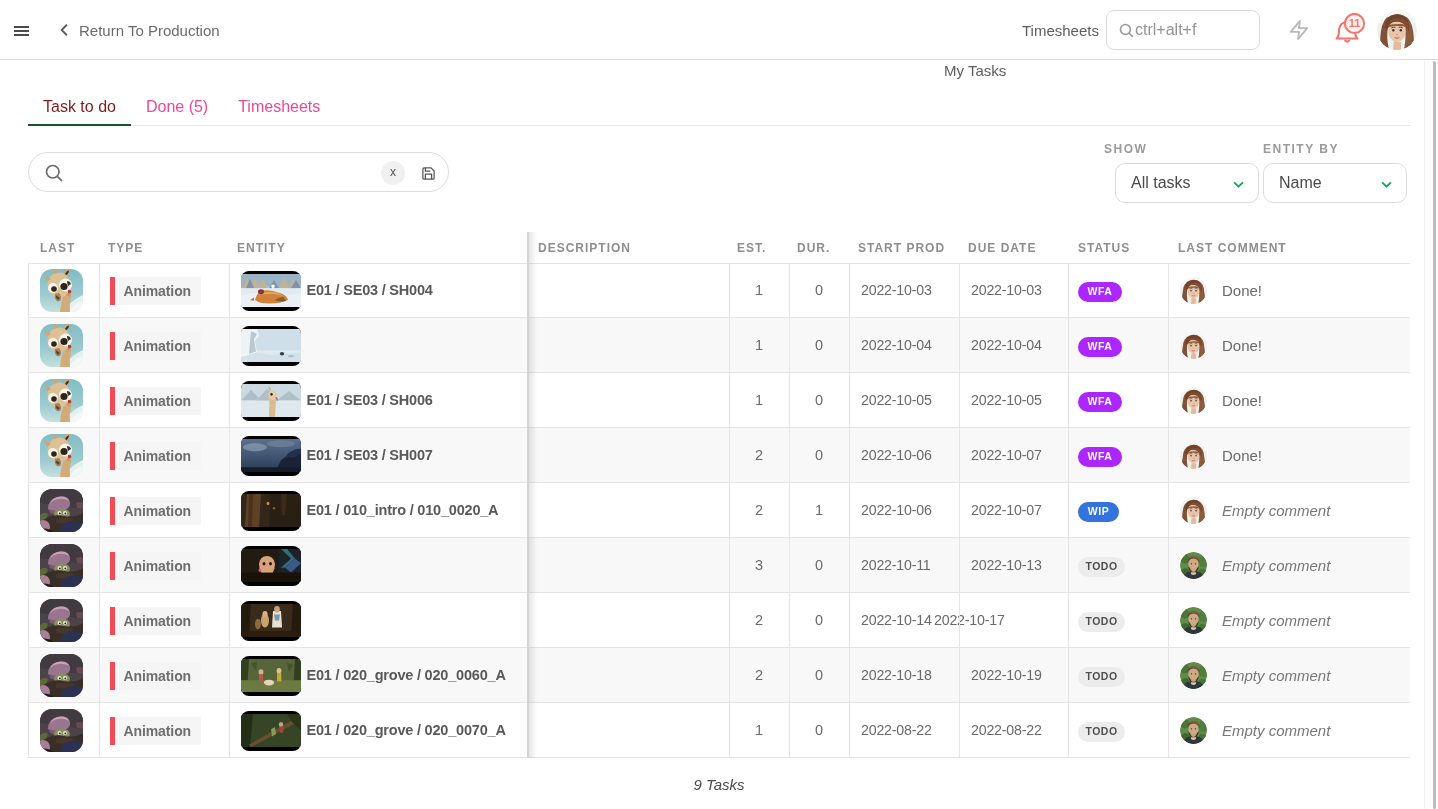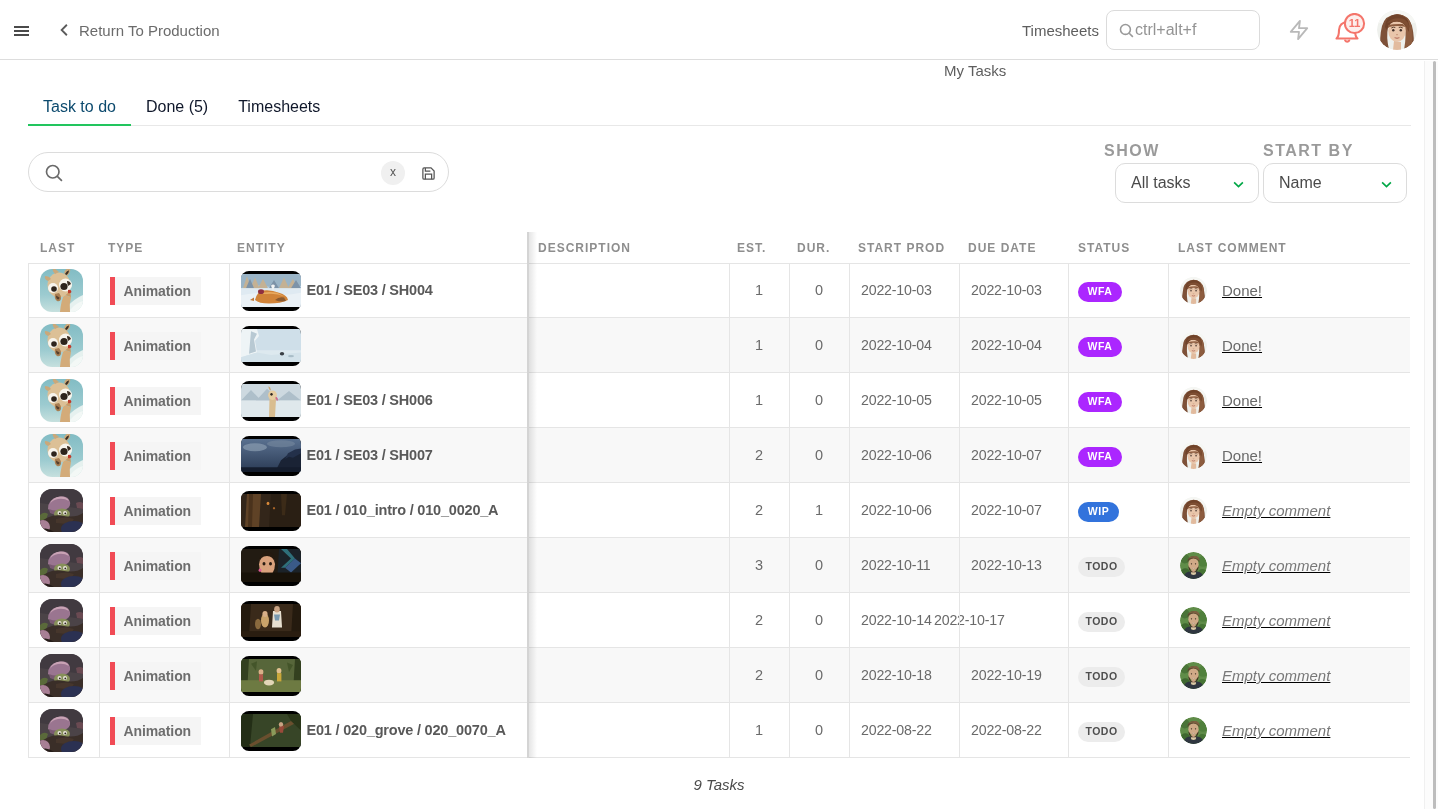--- a/index.html
+++ b/index.html
@@ -19,31 +19,31 @@
   border:1px solid #dbdbdb; border-radius:8px; display:flex; align-items:center; }
 #topsearch span { color:#949494; font-size:16px; }
 #zap { position:absolute; left:1288px; top:17px; }
 #bell { position:absolute; left:1333px; top:13px; }
 #avatar-top { position:absolute; left:1377px; top:10px; width:40px; height:40px;
   border-radius:50%; overflow:hidden; }
 
 
 #tabs { position:absolute; left:28px; top:89px; width:1383px; height:37px;
   border-bottom:1px solid #e8e8e8; display:flex; }
-.tab { font-size:16px; padding:9px 15px 0 15px; height:37px; color:#0f172a; }
-.tab.active { color:#0c4a6e; border-bottom:2px solid #22c55e; }
+.tab { font-size:16px; padding:9px 15px 0 15px; height:37px; color:#ec4899; }
+.tab.active { color:#7f1d1d; border-bottom:2px solid #14532d; }
 .tab + .tab { margin-left:0; }
 
 
 #fsearch { position:absolute; left:28px; top:152px; width:421px; height:40px;
   border:1px solid #dcdcdc; border-radius:20px; }
 #xcirc { position:absolute; left:352px; top:7.5px; width:24px; height:24px; border-radius:50%;
   background:#f0f0f0; color:#555; font-size:12px; text-align:center; line-height:23px; }
 #saveic { position:absolute; left:392px; top:13px; }
-.flabel { position:absolute; top:142px; font-size:16px; font-weight:bold; letter-spacing:1.5px;
+.flabel { position:absolute; top:142px; font-size:12px; font-weight:bold; letter-spacing:1.5px;
   color:#9a9a9a; }
 .fselect { position:absolute; top:163px; width:144px; height:40px; border:1px solid #dcdcdc;
   border-radius:10px; font-size:16px; color:#4a4a4a; line-height:38px; padding-left:15px; }
 .fselect svg { position:absolute; right:12px; top:13px; }
 
 
 .hcell { position:absolute; top:241px; font-size:12px; font-weight:bold; letter-spacing:1px;
   color:#8e8e8e; }
 .row { position:absolute; left:28px; width:1382px; height:55px; border-bottom:1px solid #e5e5e5; }
 .row > div { position:absolute; }
@@ -61,21 +61,21 @@
 .eth { width:60px; height:40px; background:#000; border-radius:8px; overflow:hidden;
   padding-top:3.5px; }
 .ent-name { left:278.5px; top:0; height:55px; line-height:55px; font-size:14.5px; letter-spacing:-0.2px;
   font-weight:bold; color:#595959; }
 .num { top:0; height:55px; line-height:55px; font-size:14.5px; color:#6a6a6a; text-align:center; }
 .date { top:0; height:55px; line-height:55px; font-size:14.2px; letter-spacing:-0.2px; color:#6a6a6a; }
 .stat { left:1050px; top:18px; }
 .badge { display:inline-block; height:19.5px; border-radius:10px; font-size:10.5px;
   font-weight:bold; letter-spacing:0.5px; text-align:center; line-height:19.5px; }
 .cav { left:1152px; top:14px; width:27px; height:27px; border-radius:50%; overflow:hidden; }
-.ctext { left:1194px; top:0; height:55px; line-height:55px; font-size:15px;text-decoration:underline; }
+.ctext { left:1194px; top:0; height:55px; line-height:55px; font-size:15px; }
 .cmt-d { color:#6a6a6a; }
 .cmt-e { color:#787878; font-style:italic; }
 
 #footer { position:absolute; left:0; top:776px; width:1438px; text-align:center;
   font-size:15px; font-style:italic; color:#4a4a4a; }
 
 
 #sbtrack { position:absolute; left:1424px; top:61px; width:14px; height:748px;
   background:#fcfcfc; border-left:1px solid #f0f0f0; }
 #sbthumb { position:absolute; left:1433px; top:61px; width:3px; height:748px;
@@ -161,21 +161,21 @@
     <polyline points="7 3 7 8 15 8" fill="none" stroke="#555" stroke-width="2"></polyline>
   </svg>
 </div>
 
 <div class="flabel" style="left:1104px">SHOW</div>
 <div class="fselect" style="left:1115px">All tasks
   <svg width="15" height="15" viewBox="0 0 24 24">
     <polyline points="5,8.5 12,15.5 19,8.5" fill="none" stroke="#00a746" stroke-width="2.6"></polyline>
   </svg>
 </div>
-<div class="flabel" style="left:1263px">START BY</div>
+<div class="flabel" style="left:1263px">ENTITY BY</div>
 <div class="fselect" style="left:1263px">Name
   <svg width="15" height="15" viewBox="0 0 24 24">
     <polyline points="5,8.5 12,15.5 19,8.5" fill="none" stroke="#00a746" stroke-width="2.6"></polyline>
   </svg>
 </div>
 
 <div class="hcell" style="left:40px">LAST</div>
 <div class="hcell" style="left:108px">TYPE</div>
 <div class="hcell" style="left:237px">ENTITY</div>
 <div class="hcell" style="left:538px">DESCRIPTION</div>
@@ -804,20 +804,21 @@
 <circle cx="20" cy="11" r="2.4" fill="#d9b088"></circle>
           <rect x="18" y="13" width="4" height="6" fill="#b05a4a"></rect>
 <circle cx="38" cy="10" r="2.4" fill="#e0c090"></circle>
           <rect x="36" y="12" width="4.4" height="7" fill="#caa83a"></rect>
 <ellipse cx="28" cy="20" rx="5" ry="2.4" fill="#e3d7b8"></ellipse>
 <path d="M10,4 L16,2 L15,10 Z" fill="#44552a"></path>
 <path d="M46,3 L52,5 L48,11 Z" fill="#44552a"></path>
         </svg>
       </div>
     </div>
+  <div class="ent-name">E01 / 020_grove / 020_0060_A</div>
   <div class="num" style="left:701px;width:60px">2</div>
   <div class="num" style="left:761px;width:60px">0</div>
   <div class="date" style="left:833px">2022-10-18</div>
   <div class="date" style="left:943px">2022-10-19</div>
   <div class="stat"><span class="badge" style="background:#ececec;color:#4e4e4e;width:47px">TODO</span></div>
   <div class="cav">
       <svg width="27" height="27" viewBox="0 0 40 40" style="display:block">
 <defs>
           <clipPath id="cm27">
             <circle cx="20" cy="20" r="20"></circle>

